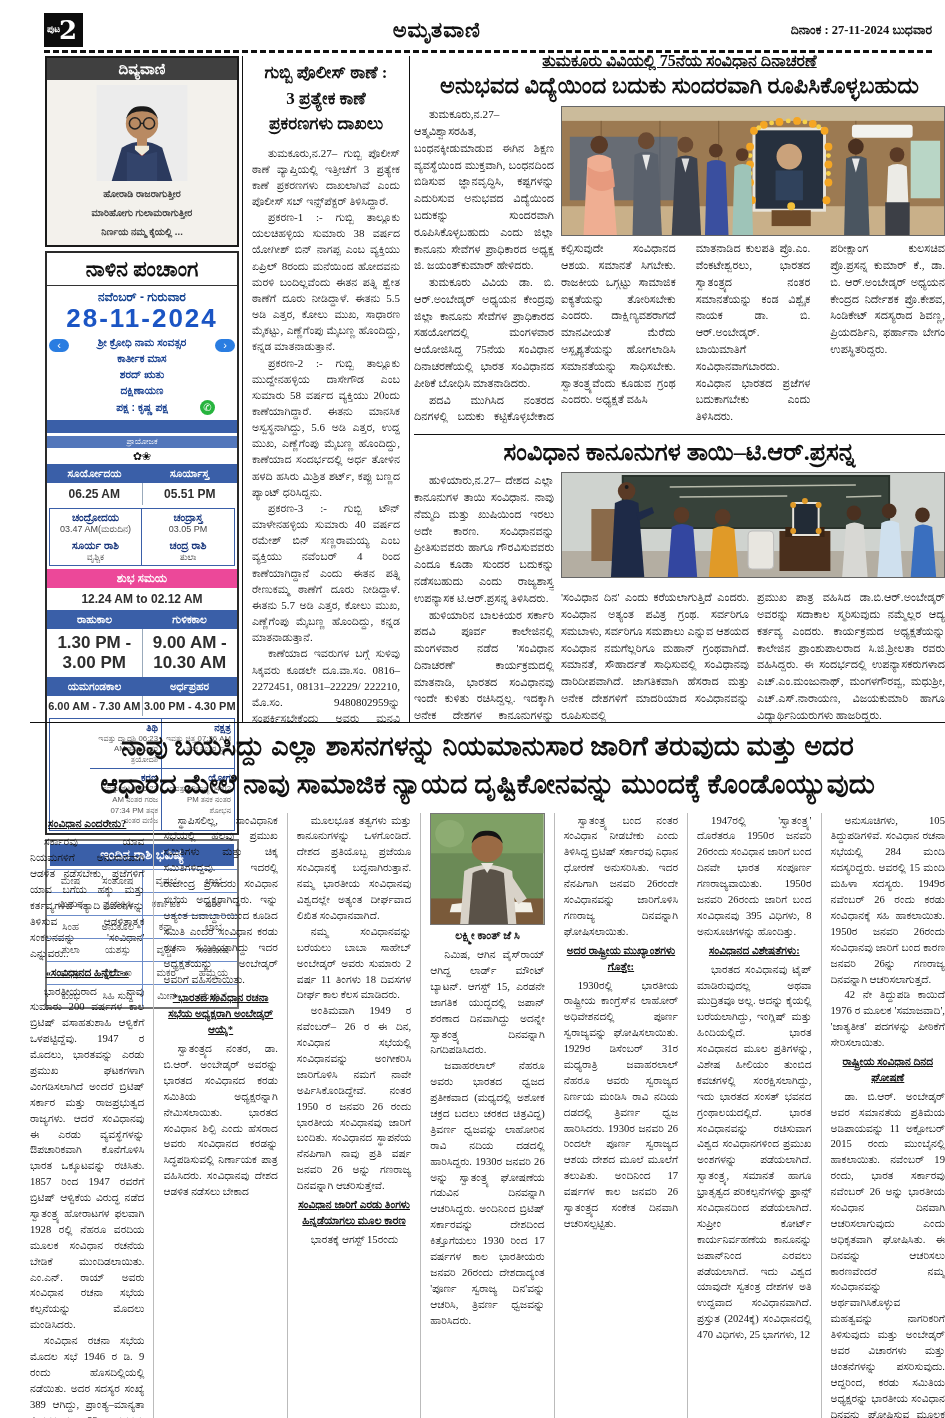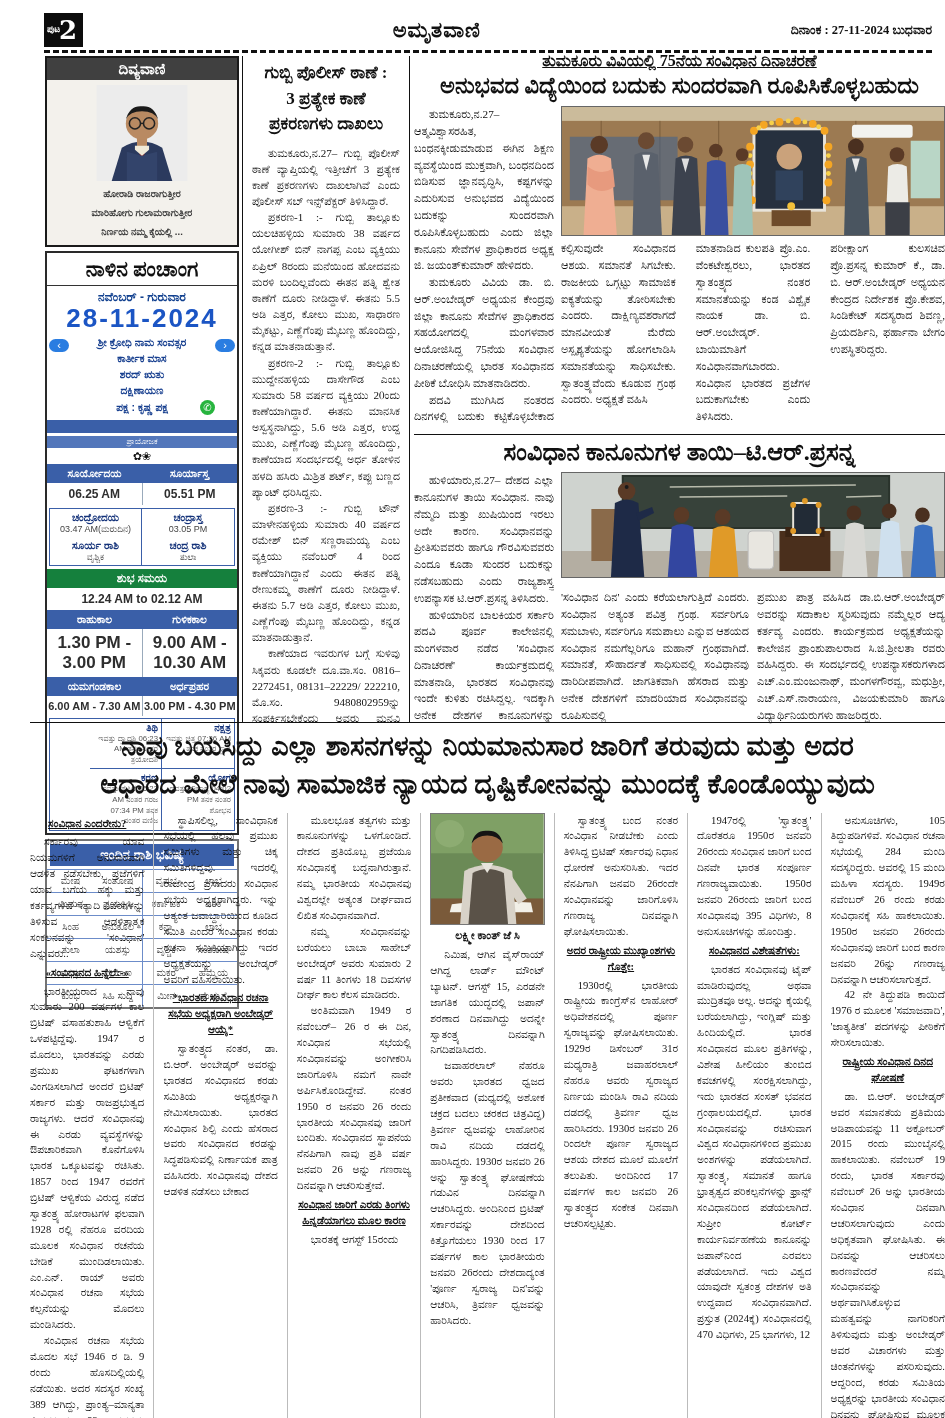--- a/index.html
+++ b/index.html
@@ -38,21 +38,21 @@
   .tbl-head{display:flex;background:#3a5fa8;color:#fff;font-size:10.5px;font-weight:bold;text-align:center;}
   .tbl-head>div{flex:1;padding:3px 0;}
   .tbl-vals{display:flex;font-size:12px;font-weight:bold;color:#2e2e2e;text-align:center;}
   .tbl-vals>div{flex:1;padding:4px 0;}
   .tbl-vals>div:first-child{border-right:1px solid #9ab;}
   .moonbox{border:1.5px solid #3a5fa8;margin:3px 2px;display:flex;flex-wrap:wrap;text-align:center;}
   .moonbox>div{width:50%;box-sizing:border-box;}
   .moonbox .mh{font-size:10.5px;font-weight:bold;color:#15337a;padding-top:2px;}
   .moonbox .mv{font-size:9px;color:#444;padding-bottom:2px;}
   .moonbox .l{border-right:1px solid #3a5fa8;}
-  .fullhead{background:#15803d;color:#fff;font-size:11.5px;font-weight:bold;text-align:center;padding:3px 0;margin-top:3px;}
+  .fullhead{background:#ec4899;color:#fff;font-size:11.5px;font-weight:bold;text-align:center;padding:3px 0;margin-top:3px;}
   .fullval{font-size:12px;font-weight:bold;text-align:center;color:#2e2e2e;padding:4px 0;}
   .tithibox{border:1.5px solid #3a5fa8;margin:2px;display:flex;flex-wrap:wrap;text-align:right;padding-left:40px;}
   .tithibox>div{width:50%;box-sizing:border-box;padding:3px 3px;}
   .tithibox .th{font-size:10px;font-weight:bold;color:#15337a;}
   .tithibox .tv{font-size:7.8px;color:#555;line-height:1.35;}
   .tithibox .l{border-right:1px solid #3a5fa8;}
   .tithibox .t{border-bottom:1px solid #3a5fa8;}
   .zod{border:2px solid #737373;margin-top:4px;}
   .zod-title{background:#3a5fa8;color:#fff;font-size:13px;font-weight:bold;text-align:center;padding:3px 0;margin:3px;}
   .zrow{display:flex;border-top:1px solid #6c8cc9;font-size:10px;color:#333;text-align:center;}

